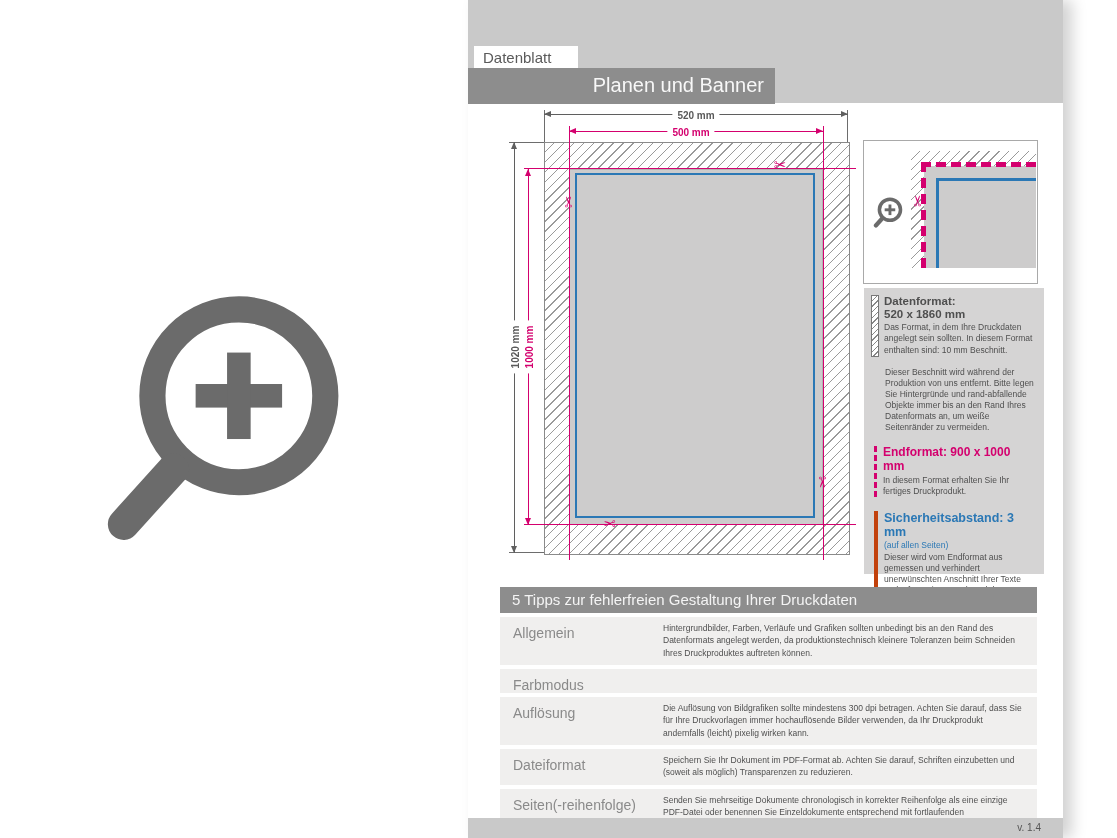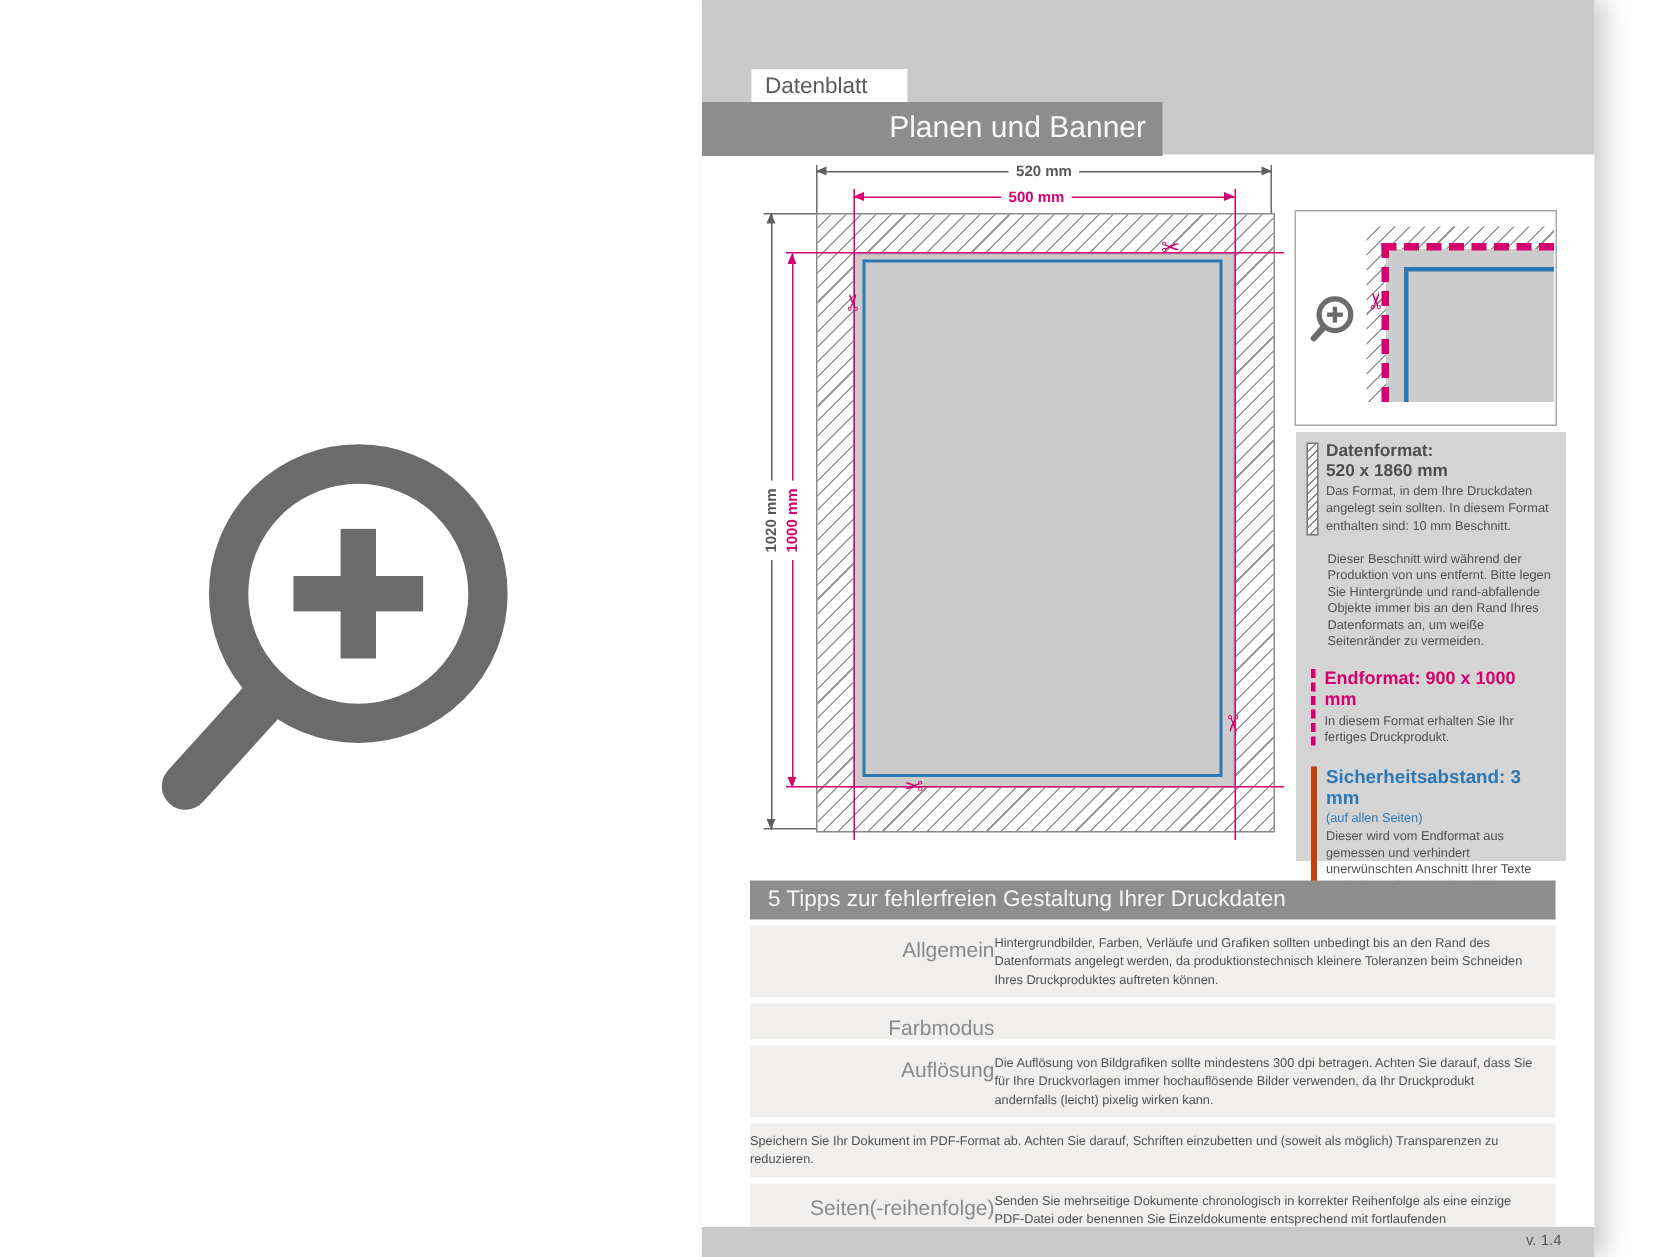--- a/index.html
+++ b/index.html
@@ -3,21 +3,21 @@
 <meta charset="utf-8">
 <style>
   html,body{margin:0;padding:0;}
   body{width:1117px;height:838px;position:relative;background:#fff;overflow:hidden;
        font-family:"Liberation Sans","DejaVu Sans",sans-serif;color:#4f4f4f;}
   .abs{position:absolute;}
   
   .page{left:468px;top:0;width:595px;height:838px;background:#fff;
         box-shadow:9px 0 14px rgba(0,0,0,.18);}
   .top-band{left:0;top:0;width:595px;height:103px;background:#c9c9c9;}
-  .tab{left:33px;top:46px;width:95px;height:23px;background:#fff;color:#5a5a5a;
+  .tab{left:6px;top:46px;width:95px;height:23px;background:#fff;color:#5a5a5a;
        font-size:15px;line-height:23px;padding-left:9px;}
   .title-bar{left:0;top:68px;width:296px;height:36px;background:#8d8d8d;color:#f8f8f8;
        font-size:20px;line-height:35px;text-align:right;padding-right:11px;}
   
   .hatch{background-color:#fff;background-image:repeating-linear-gradient(135deg,transparent 0 6px,#9a9a9a 6px 7px);}
   .outer-rect{left:60px;top:142px;width:304px;height:411px;border:1px solid #8a8a8a;}
   .end-rect{left:85px;top:169px;width:254px;height:356px;background:#cdcccc;border:1px solid #b3b2b2;box-sizing:border-box;}
   .safe-rect{left:91px;top:173px;width:240px;height:345px;border:2px solid #2b78b5;box-sizing:border-box;}
   .line{background:#6d6d6d;}
   .mline{background:#d4006e;}
@@ -55,21 +55,21 @@
   .blk2{margin:10px 0 0 14px;}
   .blk3{margin:13px 0 0 3px;border-left:3px dashed #d4006e;padding-left:6px;}
   .blk3 h3{color:#d4006e;font-size:12px;}
   .blk4{margin:14px 0 0 3px;border-left:4px solid #c2410c;padding-left:6px;}
   .blk4 h3{color:#2b78b5;font-size:12.5px;}
   .blk4 .sub{color:#2b78b5;margin:0;}
   
   .tips{left:32px;top:587px;width:537px;}
   .tips-header{height:26px;background:#8d8d8d;color:#f4f4f4;font-size:15px;line-height:26px;padding-left:12px;margin-bottom:4px;}
   .tip-row{display:flex;background:#f0efee;margin-bottom:4px;}
-  .tip-label{flex:0 0 150px;padding:8px 0 0 13px;font-size:14px;color:#8a8a8a;text-align:right;}
+  .tip-label{flex:0 0 150px;padding:8px 0 0 13px;font-size:14px;color:#8a8a8a;}
   .tip-text{flex:1;padding:5px 14px 6px 0;font-size:8.5px;color:#4f4f4f;line-height:1.45;}
   
   .footer{left:0;top:818px;width:595px;height:20px;background:#c9c9c9;font-size:10px;color:#555;
           line-height:20px;text-align:right;padding-right:22px;box-sizing:border-box;}
   .magnifier-big{left:100px;top:288px;}
 </style>
 </head>
 <body>
 
 <div class="abs magnifier-big">
@@ -182,20 +182,21 @@
       <div class="tip-text">Hintergrundbilder, Farben, Verläufe und Grafiken sollten unbedingt bis an den Rand des Datenformats angelegt werden, da produktionstechnisch kleinere Toleranzen beim Schneiden Ihres Druckproduktes auftreten können.</div>
     </div>
     <div class="tip-row">
       <div class="tip-label">Farbmodus</div>
     </div>
     <div class="tip-row">
       <div class="tip-label">Auflösung</div>
       <div class="tip-text">Die Auflösung von Bildgrafiken sollte mindestens 300 dpi betragen. Achten Sie darauf, dass Sie für Ihre Druckvorlagen immer hochauflösende Bilder verwenden, da Ihr Druckprodukt andernfalls (leicht) pixelig wirken kann.</div>
     </div>
     <div class="tip-row">
+      <div class="tip-label">Dateiformat</div>
       <div class="tip-text">Speichern Sie Ihr Dokument im PDF-Format ab. Achten Sie darauf, Schriften einzubetten und (soweit als möglich) Transparenzen zu reduzieren.</div>
     </div>
     <div class="tip-row">
       <div class="tip-label">Seiten(-reihenfolge)</div>
       <div class="tip-text">Senden Sie mehrseitige Dokumente chronologisch in korrekter Reihenfolge als eine einzige PDF-Datei oder benennen Sie Einzeldokumente entsprechend mit fortlaufenden Seitennummern.</div>
     </div>
   </div>
 
   <div class="abs footer">v. 1.4</div>
 </div>

